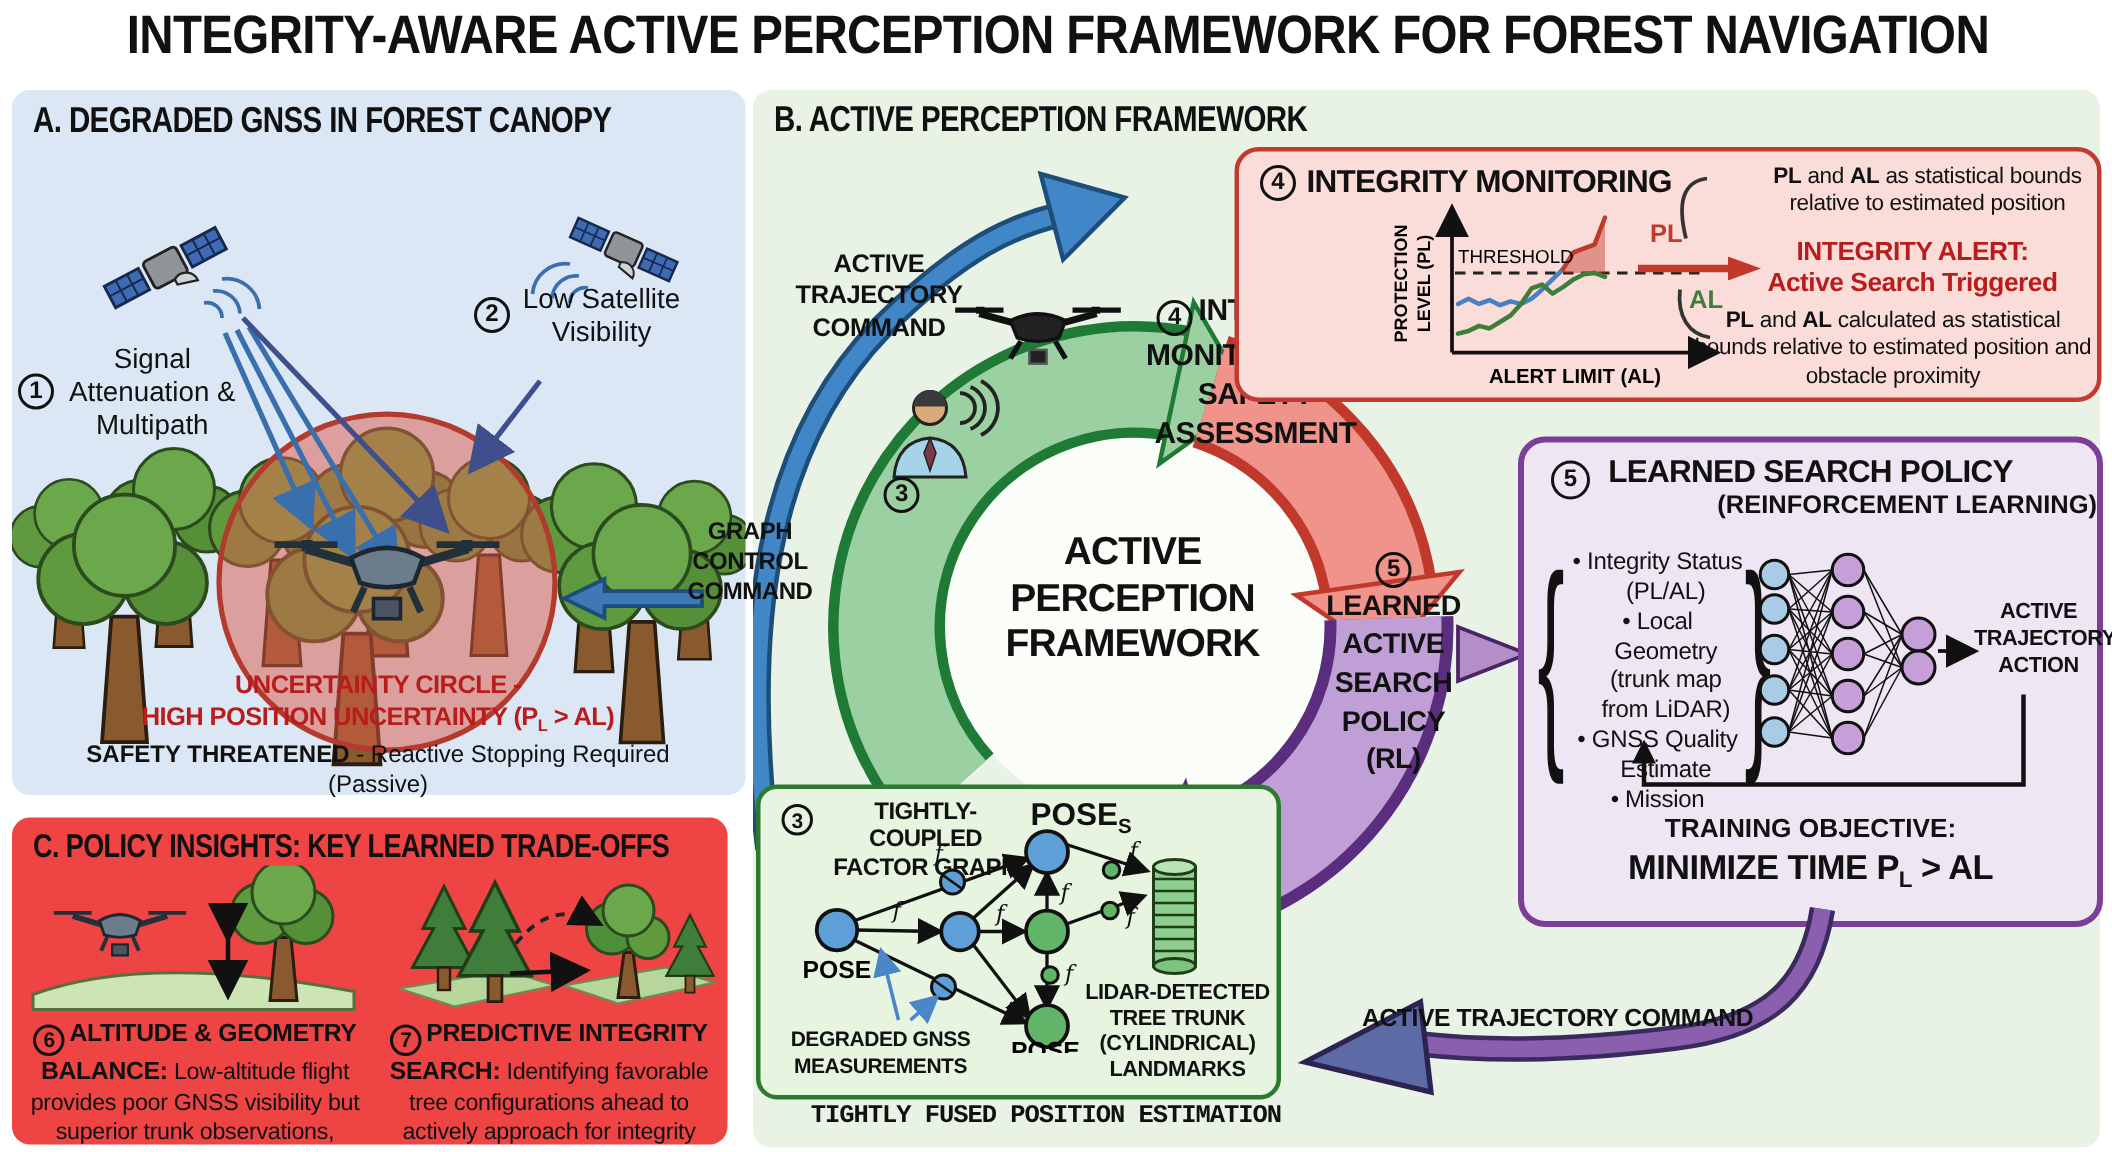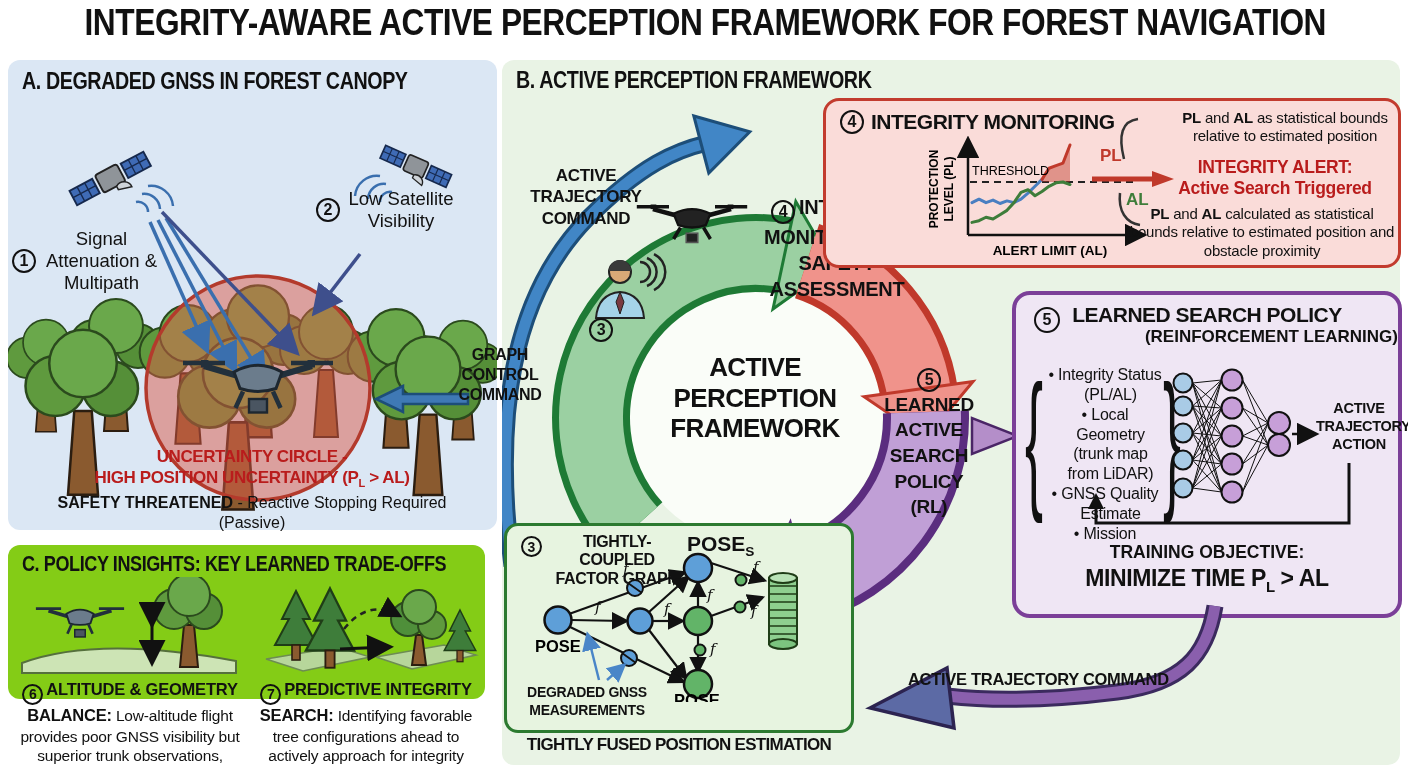--- a/index.html
+++ b/index.html
@@ -111,21 +111,21 @@
     <div class="b800 red" style="font-size:17px;letter-spacing:-0.4px;">
       <span>UNCERTAINTY CIRCLE -</span><br>
       <span>HIGH POSITION UNCERTAINTY (P</span><sub>L</sub><span> &gt; AL)</span>
     </div>
     <div style="font-size:16px;margin-top:2px;">
       <span class="b800">SAFETY THREATENED</span><span> - Reactive Stopping Required (Passive)</span>
     </div>
   </div>
 </div>
 
-<div class="panel" style="left:8px;top:545px;width:477px;height:154px;background:#84cc16;">
+<div class="panel" style="left:8px;top:545px;width:477px;height:218px;background:#ef4444;">
   <div class="abs hd" style="left:14px;top:6px;font-size:22px;">C. POLICY INSIGHTS: KEY LEARNED TRADE-OFFS</div>
 
   <svg class="abs" style="left:0;top:32px;" width="477" height="102" viewBox="0 0 477 102">
     <defs>
       <marker id="ahk" markerWidth="9" markerHeight="9" refX="7" refY="4.5" orient="auto">
           <path d="M0,0 L9,4.5 L0,9 Z" fill="#111"></path>
         </marker>
       <g id="pine">
         <path d="M0,-44 L14,-16 L7,-16 L21,10 L-21,10 L-7,-16 L-14,-16 Z" fill="#3e7d3a" stroke="#1f3d17" stroke-width="2"></path>
         <rect x="-4" y="10" width="8" height="15" fill="#8a5a2f" stroke="#2b1d10" stroke-width="1.6"></rect>
@@ -444,21 +444,22 @@
     <text x="24" y="102" font-size="16.5" font-weight="800">POSE</text>
     <text x="163" y="156" font-size="16.5" font-weight="800">POSE</text>
 
     <g stroke="#4a86c8" stroke-width="2.4" fill="none">
       <path d="M96,130 L112,116" marker-end="url(#ahb4)"></path>
       <path d="M88,130 L77,86" marker-end="url(#ahb4)"></path>
     </g>
   </svg>
 
   <div class="lbl" style="left:10px;top:158px;width:140px;font-size:14px;">DEGRADED GNSS MEASUREMENTS</div>
-</div>
-<div class="abs b800" style="left:504px;top:735px;width:350px;text-align:center;font-size:17px;letter-spacing:-0.7px;">TIGHTLY FUSED POSITION ESTIMATION</div>
+  <div class="lbl" style="left:212px;top:128px;width:132px;font-size:14.5px;line-height:1.18;">LIDAR-DETECTED TREE TRUNK (CYLINDRICAL) LANDMARKS</div>
+</div>
+<div class="abs b800" style="left:504px;top:735px;width:350px;text-align:right;font-size:17px;letter-spacing:-0.7px;font-family:Liberation Mono, monospace;">TIGHTLY FUSED POSITION ESTIMATION</div>
 
 <svg class="abs" style="left:852px;top:596px;" width="560" height="170" viewBox="0 0 560 170">
   <path d="M363,10 C355,60 330,88 265,96 C185,106 130,104 95,100" fill="none" stroke="#3b2a5e" stroke-width="17"></path>
   <path d="M363,10 C355,60 330,88 265,96 C185,106 130,104 95,100" fill="none" stroke="#8a5fad" stroke-width="11"></path>
   <polygon points="18,112 95,72 102,132" fill="#5c6aa5" stroke="#2c2350" stroke-width="3.5"></polygon>
 </svg>
 <div class="abs b800" style="left:908px;top:670px;width:250px;font-size:16.5px;letter-spacing:-0.3px;white-space:nowrap;">ACTIVE TRAJECTORY COMMAND</div>
 
 </body></html>

